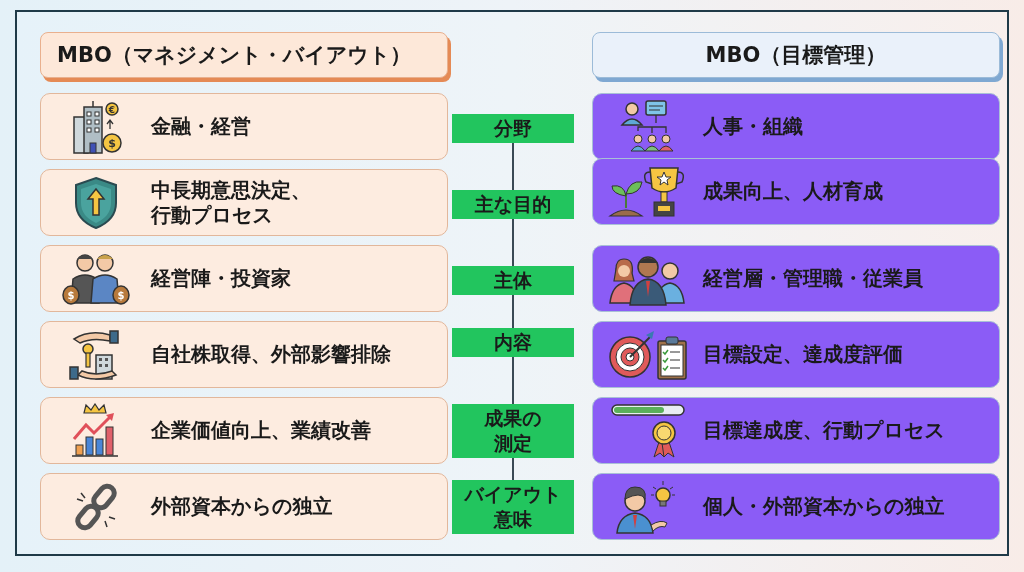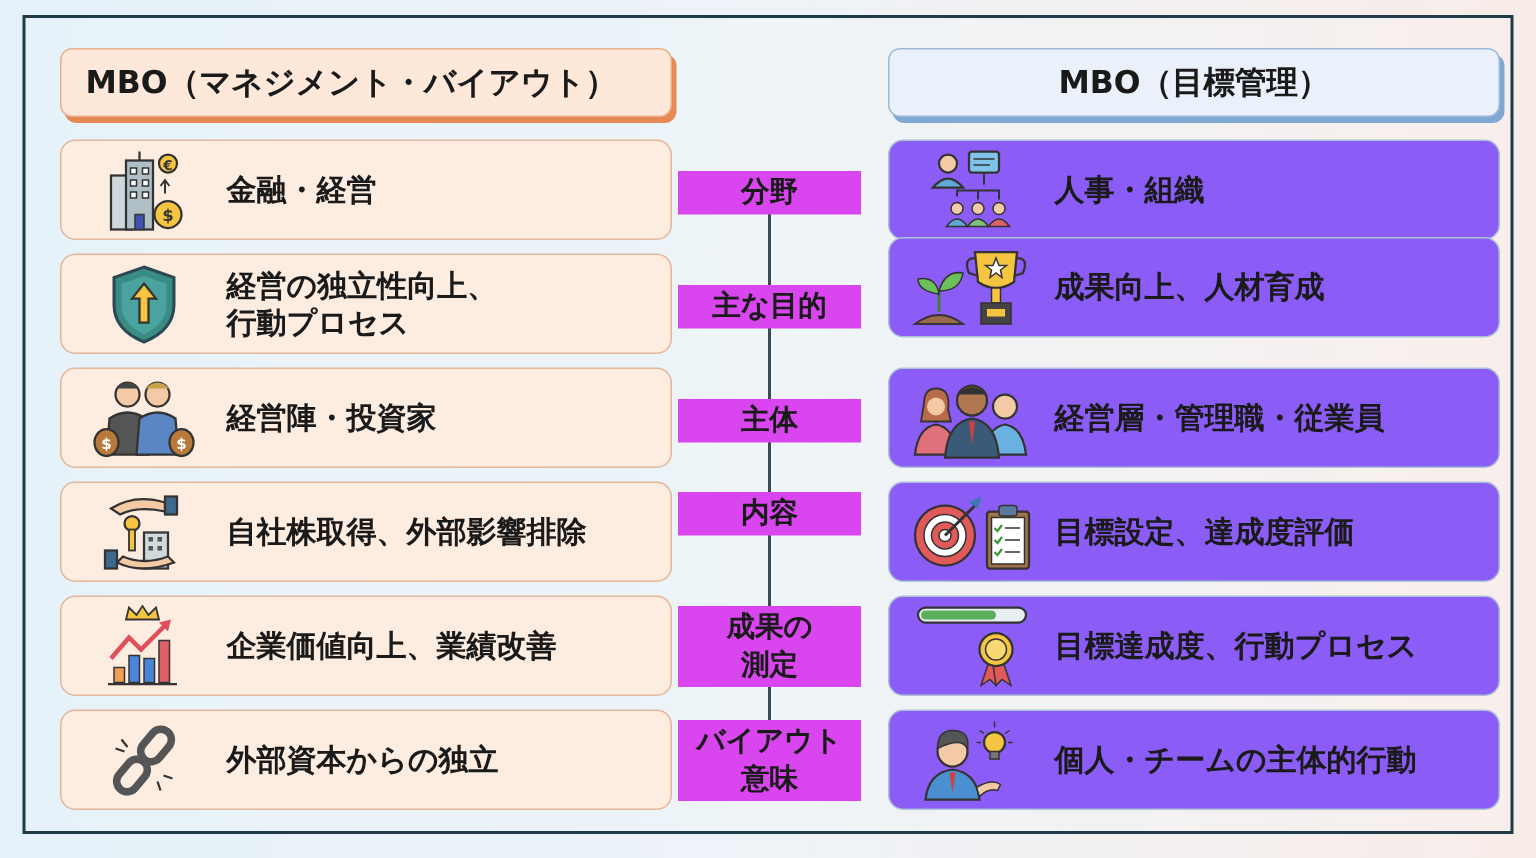--- a/index.html
+++ b/index.html
@@ -41,21 +41,21 @@
   .text { font-weight: bold; font-size: 20px; color: #1a1a1a; line-height: 25px; }
   .mid {
     position: absolute; left: 452px; top: 92px; width: 122px; height: 450px;
   }
   .mid .line {
     position: absolute; left: 60px; top: 30px; width: 2px; height: 380px; background: #3a4a55;
   }
   .mid .label {
     position: absolute; left: 0; width: 122px; text-align: center;
     font-weight: bold; font-size: 19px; color: #1a1a1a; line-height: 25px;
-    background: #d946ef; padding: 2px 0;
+    background: #22c55e; padding: 2px 0;
   }
 </style>
 </head>
 <body>
 
 <div class="frame"></div>
 
 <div class="col left">
   <div class="header">MBO（マネジメント・バイアウト）</div>
 
@@ -84,21 +84,21 @@
 
   <div class="item" style="top:137px">
     <div class="icon">
       <svg width="50" height="56" viewBox="0 0 50 56">
         <path d="M25 3 L45 10 L45 28 Q45 45 25 53 Q5 45 5 28 L5 10 Z" fill="#3a8a86" stroke="#2a4a50" stroke-width="2"></path>
         <path d="M25 9 L40 14 L40 28 Q40 41 25 48 Q10 41 10 28 L10 14 Z" fill="#4aa39e"></path>
         <path d="M25 14 L33 24 L28 24 L28 40 L22 40 L22 24 L17 24 Z" fill="#f5c542" stroke="#333" stroke-width="1.5"></path>
       </svg>
     </div>
     <div class="text">
-      <div>経営の独立性向上、</div>
+      <div>中長期意思決定、</div>
       <div>行動プロセス</div>
     </div>
   </div>
 
   <div class="item" style="top:213px">
     <div class="icon">
       <svg width="70" height="56" viewBox="0 0 70 56">
         <circle cx="24" cy="12" r="8" fill="#f3c9a6" stroke="#333" stroke-width="1.5"></circle>
         <path d="M16 8 Q24 0 32 8" fill="#444"></path>
         <path d="M10 52 L12 28 Q24 20 36 28 L38 52 Z" fill="#555" stroke="#333" stroke-width="1.5"></path>
@@ -295,15 +295,15 @@
         <path d="M38 46 Q48 40 54 44 L52 48 Q46 46 40 52 Z" fill="#f3c9a6" stroke="#333"></path>
         <circle cx="50" cy="16" r="7" fill="#f5c542" stroke="#333" stroke-width="1.5"></circle>
         <rect x="47" y="22" width="6" height="5" fill="#777" stroke="#333"></rect>
         <line x1="50" y1="2" x2="50" y2="6" stroke="#333"></line>
           <line x1="40" y1="8" x2="43" y2="10" stroke="#333"></line>
         <line x1="60" y1="8" x2="57" y2="10" stroke="#333"></line>
           <line x1="38" y1="16" x2="41" y2="16" stroke="#333"></line>
         <line x1="62" y1="16" x2="59" y2="16" stroke="#333"></line>
       </svg>
     </div>
-    <div class="text">個人・チームの主体的行動</div>
+    <div class="text">個人・外部資本からの独立</div>
   </div>
 </div>
 
 </body></html>

